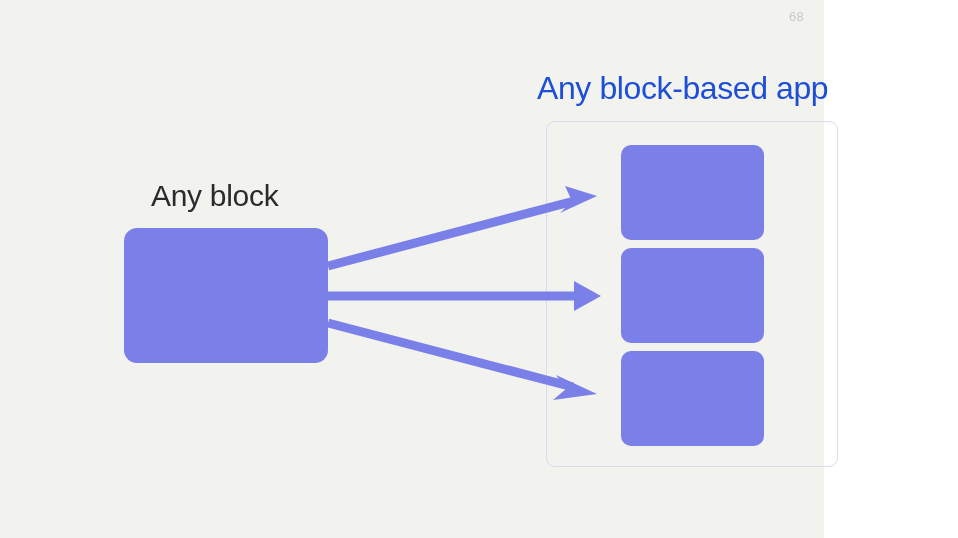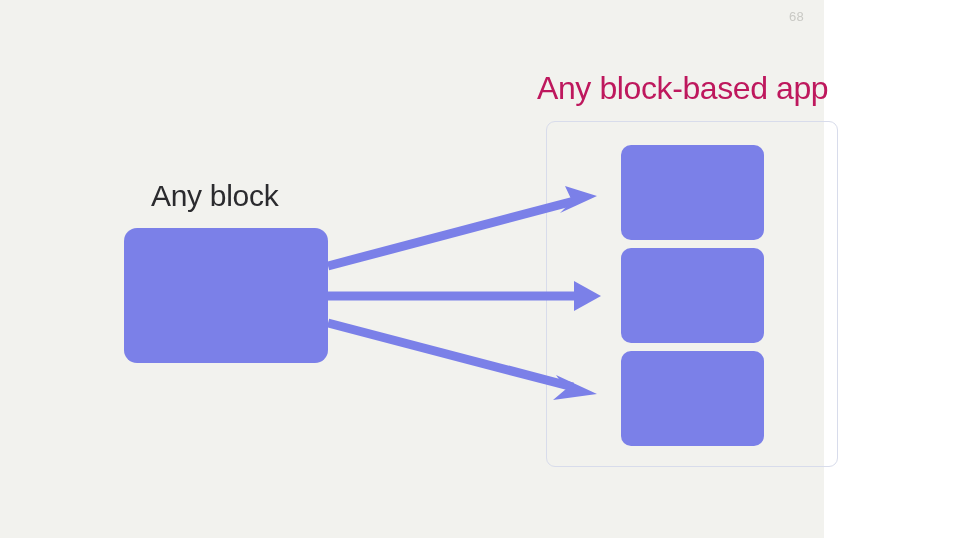--- a/index.html
+++ b/index.html
@@ -27,21 +27,21 @@
     letter-spacing: 0.3px;
     font-family: "Liberation Sans", sans-serif;
   }
   #app-title {
     position: absolute;
     left: 537px;
     top: 69px;
     font-size: 32px;
     line-height: 38px;
     font-weight: 500;
-    color: #be185d;
+    color: #1d4ed8;
     letter-spacing: -0.4px;
     white-space: nowrap;
     text-align: center;
   }
   #block-label {
     position: absolute;
     left: 151px;
     top: 178px;
     font-size: 30px;
     line-height: 36px;

